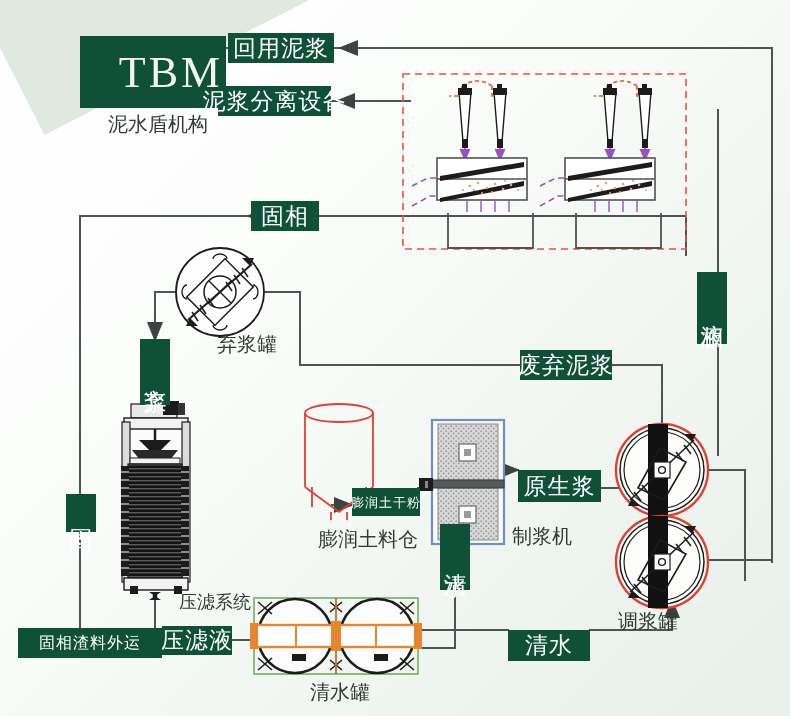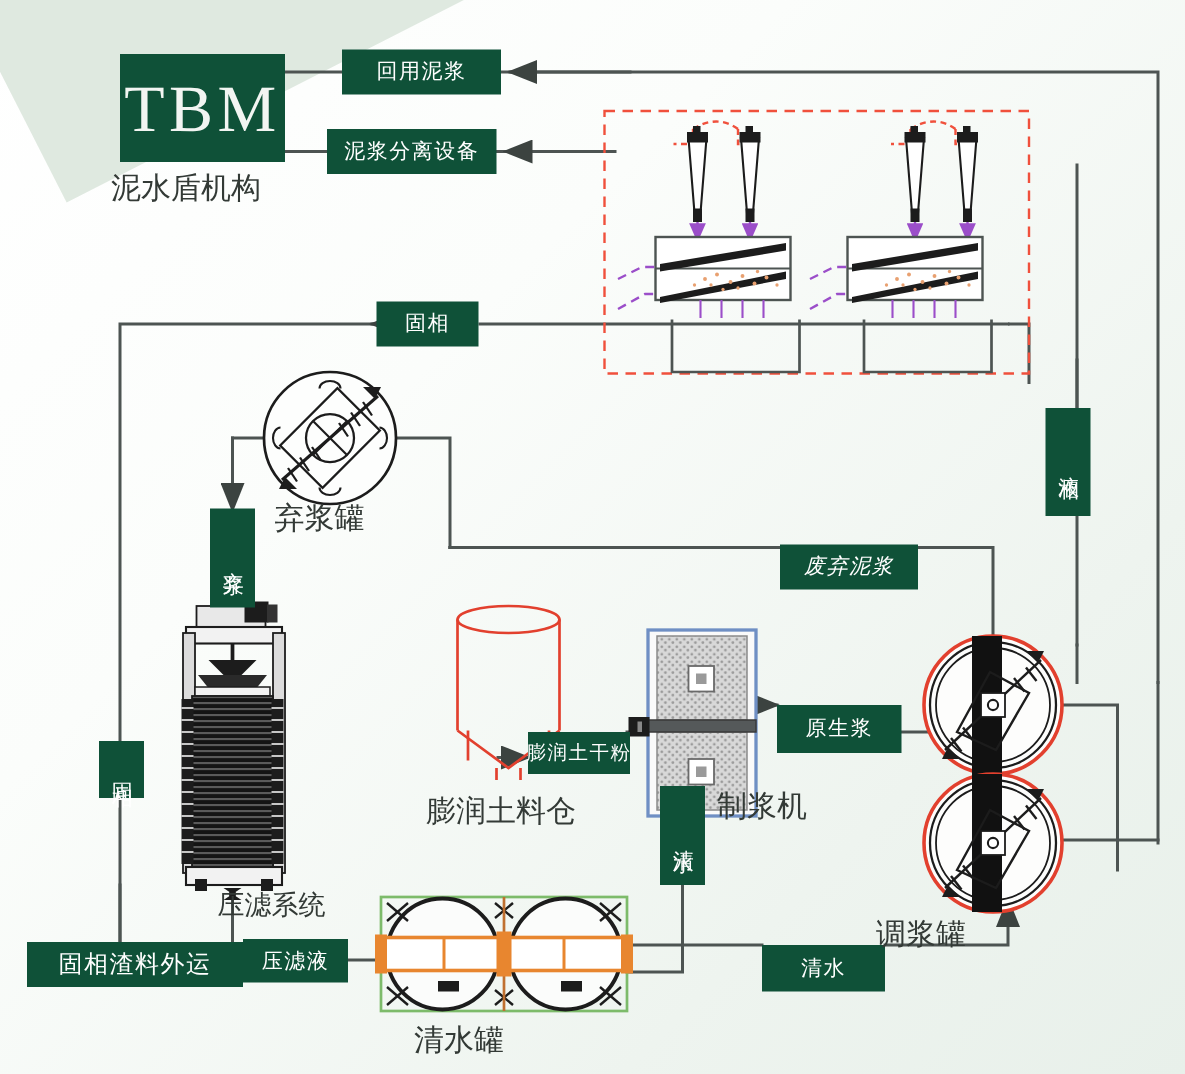--- a/index.html
+++ b/index.html
@@ -24,21 +24,21 @@
     transform-origin:0 0;
     pointer-events:none;
   }
   #svg-layer{position:absolute;left:0;top:0;width:790px;height:716px;}
 
   
   .chip{
     position:absolute;
     background:#0f5138;
     color:#ffffff;
-    font-size:14px;
+    font-size:23px;
     line-height:1;
     letter-spacing:1px;
     display:flex;align-items:center;justify-content:center;
     white-space:nowrap;
     padding:5px 7px;
     box-sizing:border-box;
     font-family:"DejaVu Sans","Liberation Sans",sans-serif;
   }
   .chip.v{
     writing-mode:vertical-rl;
@@ -46,29 +46,30 @@
     letter-spacing:2px;
     padding:6px 4px;
   }
   
   .cap{
     position:absolute;
     color:#333a36;
     font-size:20px;
     line-height:1;
     white-space:nowrap;
-    font-family:Liberation Serif, serif;
+    font-family:Liberation Mono, monospace;
+    margin-left:34px;
   }
   .cap.small{font-size:18px;}
 
   
   #tbm-block{
     position:absolute;
     background:#0f5138;
-    display:flex;align-items:center;justify-content:center;
+    display:flex;align-items:center;justify-content:center;padding-left:36px;
   }
   #tbm-block span{
     color:#f2f5f2;
     font-family:"Liberation Serif","DejaVu Serif",serif;
     font-size:44px;
     letter-spacing:3px;
   }
 </style>
 </head>
 <body>
@@ -442,21 +443,21 @@
   <div class="chip" style="left:228px;top:33px;width:106px;height:30px;">回用泥浆</div>
 
   <div class="chip" style="left:218px;top:86px;width:113px;height:30px;">泥浆分离设备</div>
 
   <div class="chip" style="left:251px;top:201px;width:68px;height:30px;">固相</div>
 
   <div class="chip v" style="left:697px;top:272px;width:30px;height:72px;">液相</div>
 
   <div class="chip v" style="left:140px;top:339px;width:30px;height:66px;">弃浆</div>
 
-  <div class="chip" style="left:520px;top:363px;width:92px;height:30px;font-style:italic;">废弃泥浆</div>
+  <div class="chip" style="left:520px;top:350px;width:92px;height:30px;">废弃泥浆</div>
 
   <div class="chip v" style="left:66px;top:494px;width:30px;height:38px;">固相</div>
 
   <div class="chip" style="left:352px;top:488px;width:68px;height:28px;font-size:13px;text-align:right;">膨润土干粉</div>
 
   <div class="chip" style="left:518px;top:470px;width:83px;height:32px;">原生浆</div>
 
   <div class="chip v" style="left:440px;top:524px;width:30px;height:66px;">清水</div>
 
   <div class="chip" style="left:162px;top:626px;width:70px;height:29px;">压滤液</div>

